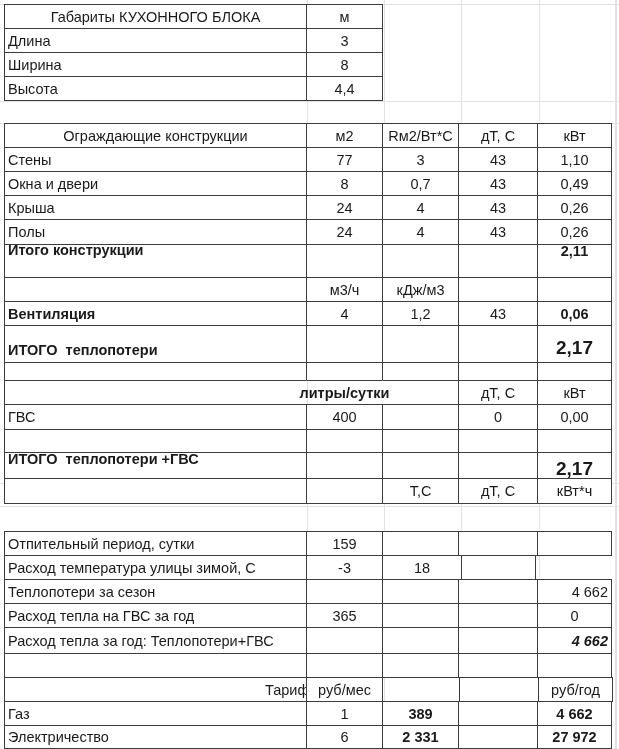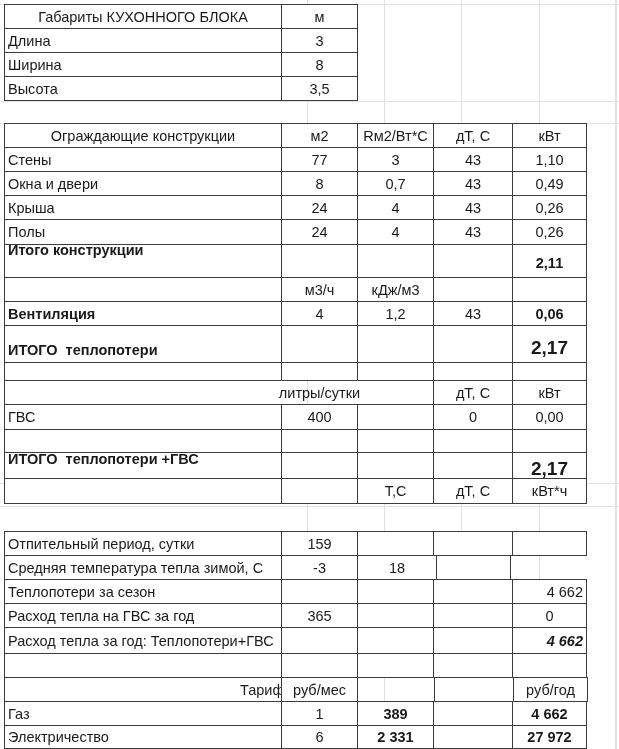--- a/index.html
+++ b/index.html
@@ -10,21 +10,21 @@
       linear-gradient(to right, transparent 307px, #e2e2e2 307px, #e2e2e2 308px, transparent 308px,
                                transparent 384px, #e2e2e2 384px, #e2e2e2 385px, transparent 385px,
                                transparent 461px, #e2e2e2 461px, #e2e2e2 462px, transparent 462px,
                                transparent 539px, #e2e2e2 539px, #e2e2e2 540px, transparent 540px,
                                transparent 615px, #e2e2e2 615px, #e2e2e2 617px, transparent 617px);
   }
   .hline { position: absolute; left: 0; width: 619px; height: 1px; background: #e2e2e2; }
   .row { position: absolute; left: 5px; display: flex; }
   .cell { box-sizing: border-box; height: 100%; display: flex; align-items: center;
           white-space: nowrap; padding: 0 3px; position: relative; }
-  .c-a { width: 278px; }
+  .c-a { width: 303px; }
   .c-b { width: 77px; }
   .c-c { width: 77px; }
   .c-d { width: 80px; }
   .c-e { width: 75px; }
   .ctr { justify-content: center; }
   .rgt { justify-content: flex-end; }
   .b { font-weight: bold; }
   .i { font-style: italic; }
   .big { font-size: 19px; }
   .bd { border: 1px solid #3c3c3c; margin-left: -1px; margin-top: -1px; }
@@ -50,21 +50,21 @@
 <div class="row" style="top:29px;height:25px">
   <div class="cell c-a bd blank">Длина</div>
   <div class="cell c-b bd ctr blank">3</div>
 </div>
 <div class="row" style="top:53px;height:25px">
   <div class="cell c-a bd blank">Ширина</div>
   <div class="cell c-b bd ctr blank">8</div>
 </div>
 <div class="row" style="top:77px;height:25px">
   <div class="cell c-a bd blank">Высота</div>
-  <div class="cell c-b bd ctr blank">3,5</div>
+  <div class="cell c-b bd ctr blank">4,4</div>
 </div>
 
 <div class="row" style="top:124px;height:25px">
   <div class="cell c-a bd ctr blank">Ограждающие конструкции</div>
   <div class="cell c-b bd ctr blank">м2</div>
   <div class="cell c-c bd ctr blank" style="padding:0 13px">Rм2/Вт*С</div>
   <div class="cell c-d bd ctr blank">дТ, С</div>
   <div class="cell c-e bd ctr blank">кВт</div>
 </div>
 <div class="row" style="top:148px;height:25px">
@@ -93,21 +93,21 @@
   <div class="cell c-b bd ctr blank">24</div>
   <div class="cell c-c bd ctr blank">4</div>
   <div class="cell c-d bd ctr blank">43</div>
   <div class="cell c-e bd ctr blank">0,26</div>
 </div>
 <div class="row" style="top:245px;height:34px">
   <div class="cell c-a bd b blank" style="align-items:flex-end;padding-bottom:19px">Итого конструкции</div>
   <div class="cell c-b bd blank"></div>
   <div class="cell c-c bd blank"></div>
   <div class="cell c-d bd blank"></div>
-  <div class="cell c-e bd ctr b blank" style="align-items:flex-end;padding-bottom:6px">2,11</div>
+  <div class="cell c-e bd ctr b blank" style="align-items:flex-end;padding-bottom:18px">2,11</div>
 </div>
 <div class="row" style="top:278px;height:25px">
   <div class="cell c-a bd blank"></div>
   <div class="cell c-b bd ctr blank">м3/ч</div>
   <div class="cell c-c bd ctr blank">кДж/м3</div>
   <div class="cell c-d bd blank"></div>
   <div class="cell c-e bd blank"></div>
 </div>
 <div class="row" style="top:302px;height:25px">
   <div class="cell c-a bd b blank">Вентиляция</div>
@@ -126,21 +126,21 @@
 <div class="row" style="top:363px;height:19px">
   <div class="cell c-a bd blank"></div>
   <div class="cell c-b bd blank"></div>
   <div class="cell c-c bd blank"></div>
   <div class="cell c-d bd blank"></div>
   <div class="cell c-e bd blank"></div>
 </div>
 <div class="row" style="top:381px;height:25px">
   <div class="cell c-a bd noR blank"></div>
   <div class="cell c-b bd noL noR ctr overflow blank" style="z-index:2;background:transparent">
-    <span style="position:absolute;left:50%;transform:translateX(-50%);">литры/сутки</span>
+    <span style="position:absolute;left:50%;transform:translateX(-50%);font-weight:bold;">литры/сутки</span>
   </div>
   <div class="cell c-c bd noL blank"></div>
   <div class="cell c-d bd ctr blank">дТ, С</div>
   <div class="cell c-e bd ctr blank">кВт</div>
 </div>
 <div class="row" style="top:405px;height:26px">
   <div class="cell c-a bd blank">ГВС</div>
   <div class="cell c-b bd ctr blank">400</div>
   <div class="cell c-c bd blank"></div>
   <div class="cell c-d bd ctr blank">0</div>
@@ -169,21 +169,21 @@
   <div class="cell c-e bd ctr blank">кВт*ч</div>
 </div>
 <div class="row" style="top:532px;height:25px">
   <div class="cell c-a bd blank">Отпительный период, сутки</div>
   <div class="cell c-b bd ctr blank">159</div>
   <div class="cell c-c bd ctr blank"></div>
   <div class="cell c-d bd ctr blank"></div>
   <div class="cell c-e bd rgt blank"></div>
 </div>
 <div class="row" style="top:556px;height:25px">
-  <div class="cell c-a bd blank">Средняя температура тепла зимой, С</div>
+  <div class="cell c-a bd blank">Расход температура улицы зимой, С</div>
   <div class="cell c-b bd ctr blank">-3</div>
   <div class="cell c-d bd ctr blank">18</div>
   <div class="cell c-e bd rgt blank"></div>
 </div>
 <div class="row" style="top:580px;height:25px">
   <div class="cell c-a bd blank">Теплопотери за сезон</div>
   <div class="cell c-b bd ctr blank"></div>
   <div class="cell c-c bd ctr blank"></div>
   <div class="cell c-d bd ctr blank"></div>
   <div class="cell c-e bd rgt blank">4 662</div>

